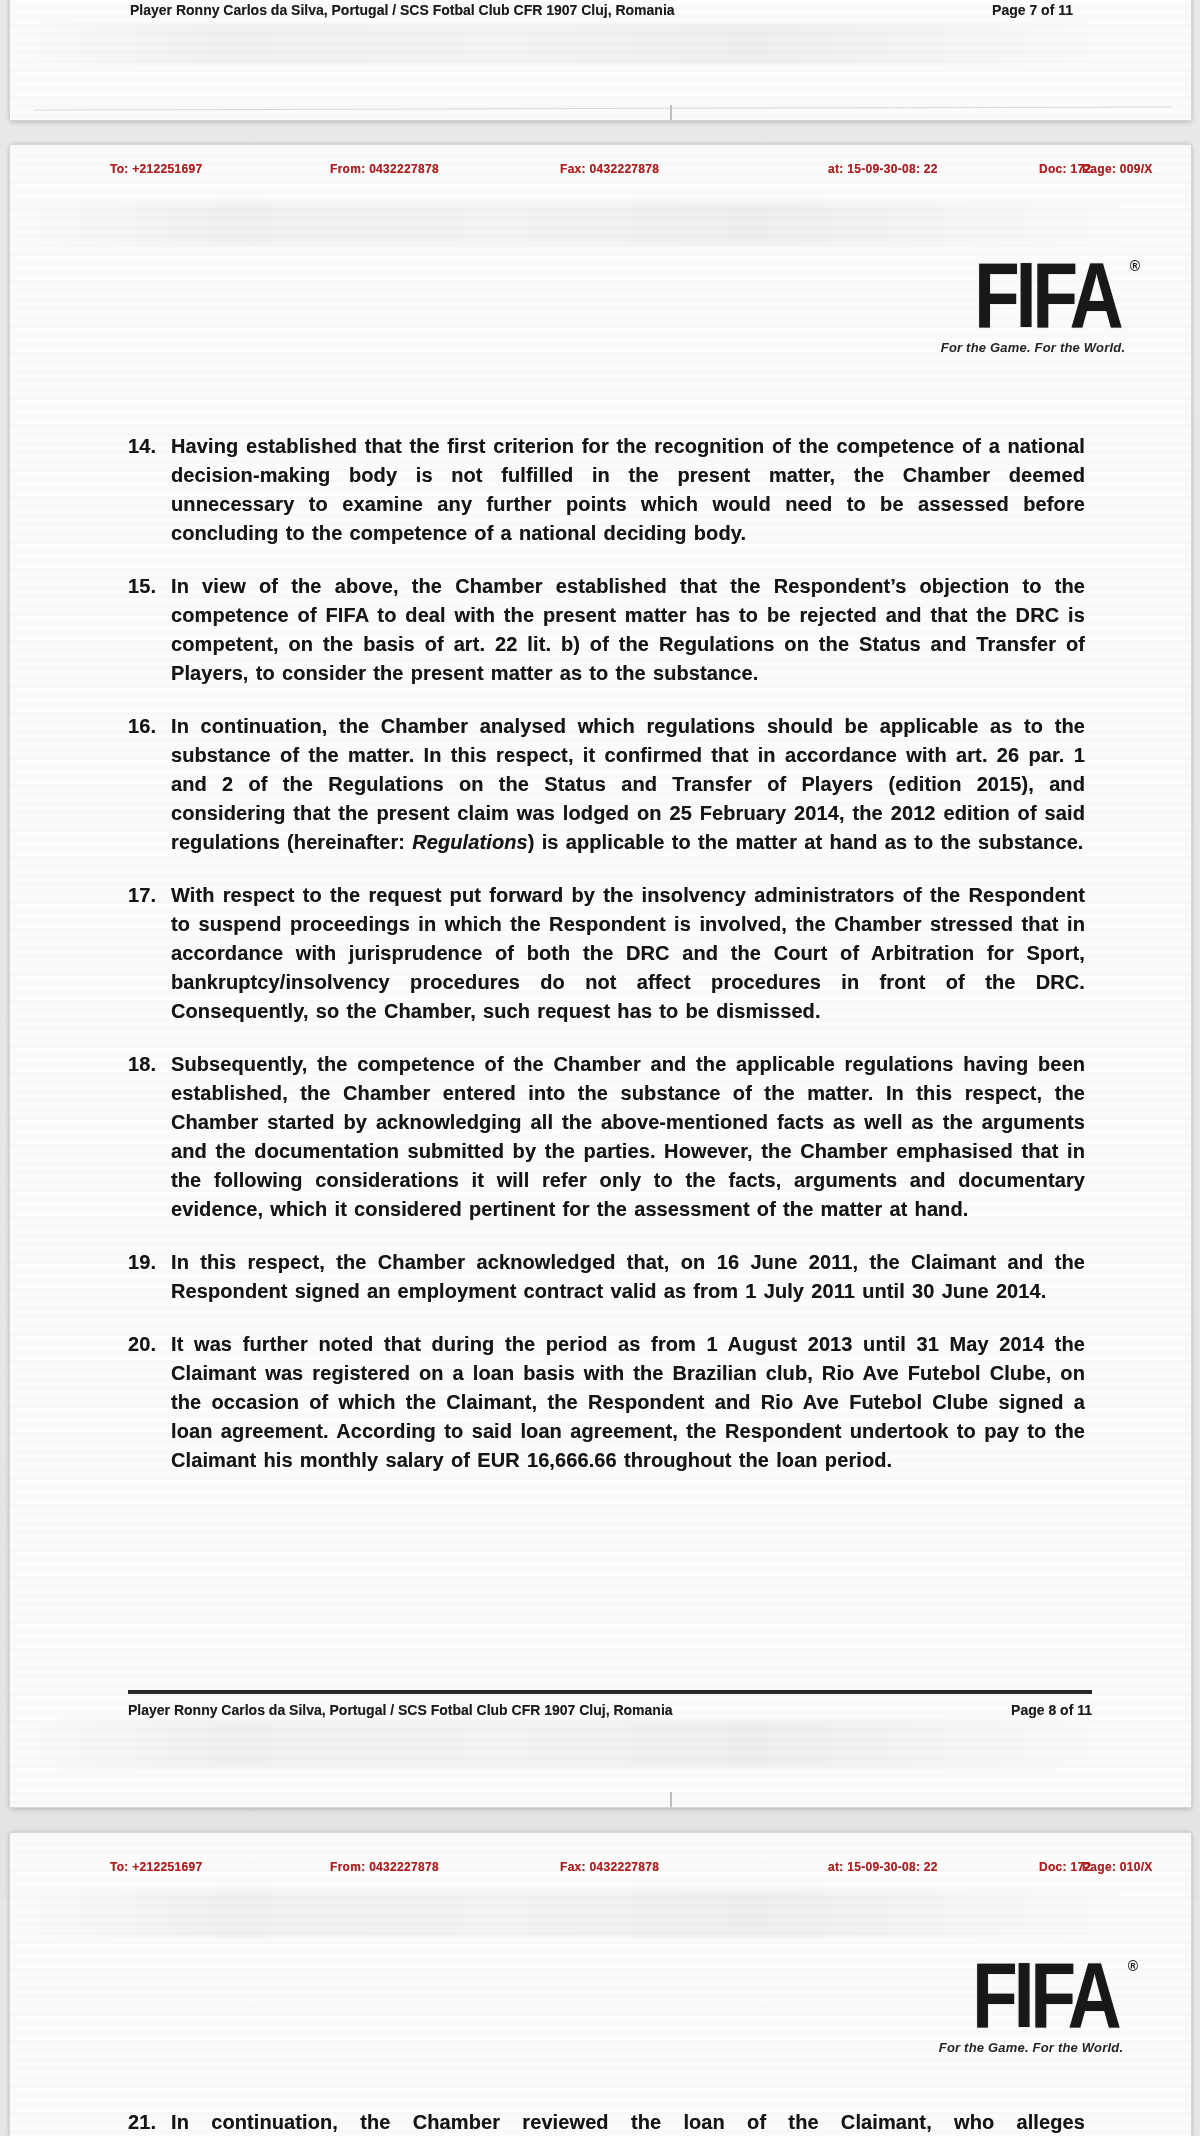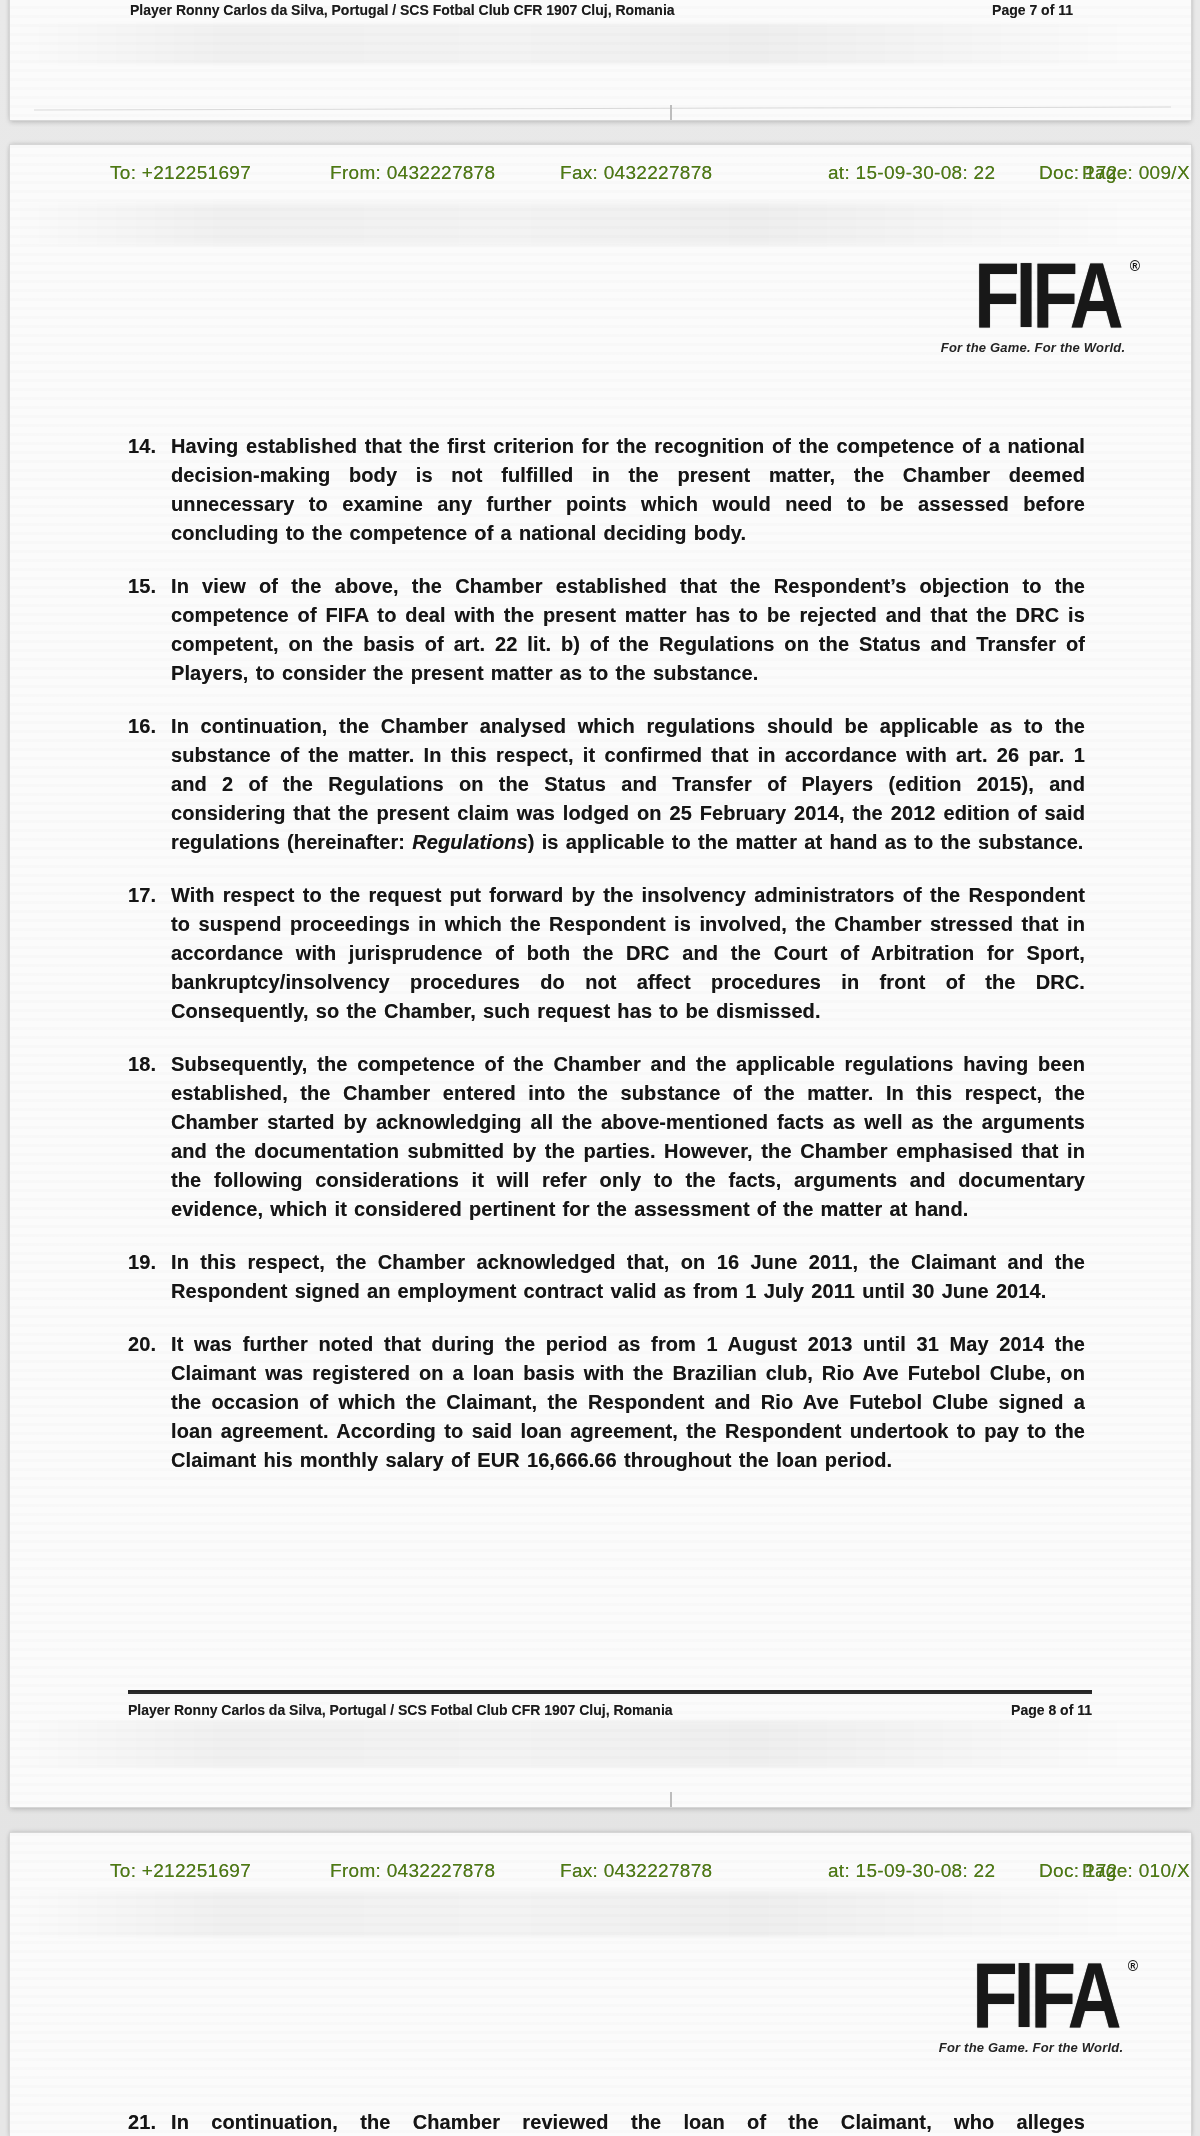--- a/index.html
+++ b/index.html
@@ -51,22 +51,22 @@
     filter: blur(2px);
   }
   .noise.n-a { top: 36px; height: 40px; }
   .noise.n-b { top: 58px; height: 42px; }
   .noise.n-c { top: 1576px; height: 46px; }
   .noise.n-d { top: 58px; height: 46px; }
 
   
   .fax-header {
     position: absolute; top: 0; left: 0; right: 0; height: 40px;
-    font-size: 19px; font-weight: normal; letter-spacing: .3px;
-    color: #4d7c0f;
+    font-size: 12px; font-weight: bold; letter-spacing: .3px;
+    color: #b91c1c;
     text-shadow: 0 0 .6px rgba(0,0,0,.5);
   }
   .fax-header span { position: absolute; white-space: nowrap; }
   .fax-to   { left: 100px; }
   .fax-from { left: 320px; }
   .fax-fax  { left: 550px; }
   .fax-at   { left: 818px; }
   .fax-doc  { left: 993px; margin-left: 36px; }
   .fax-page { left: 1072px; }
   .page2 .fax-header { top: 17px; }

